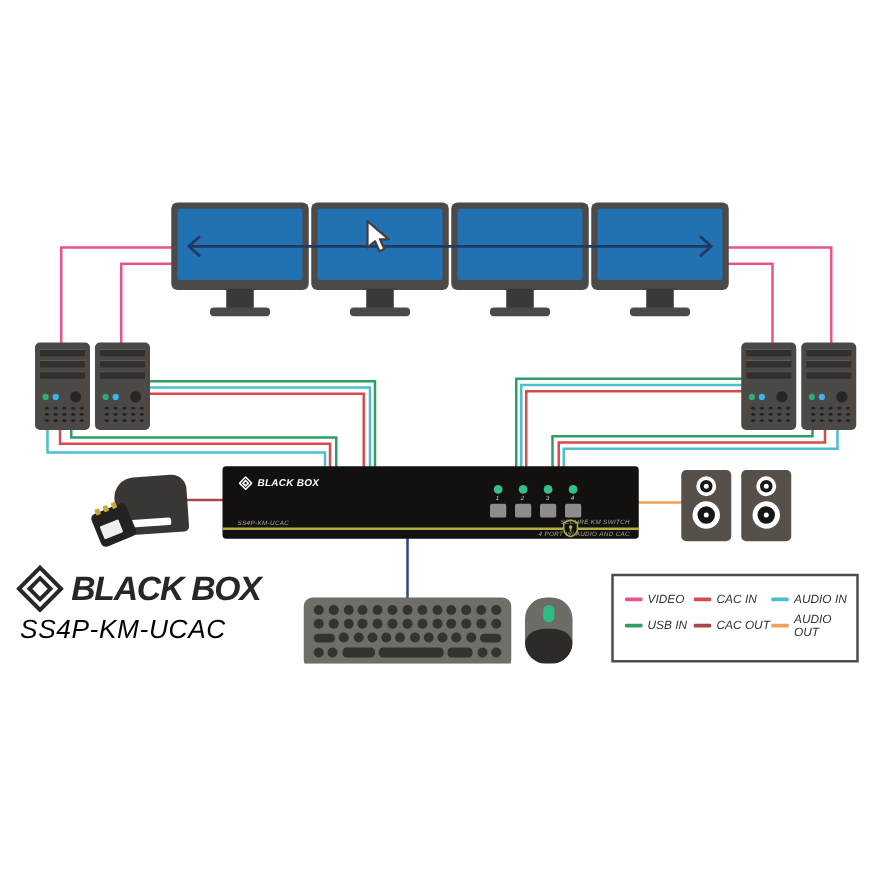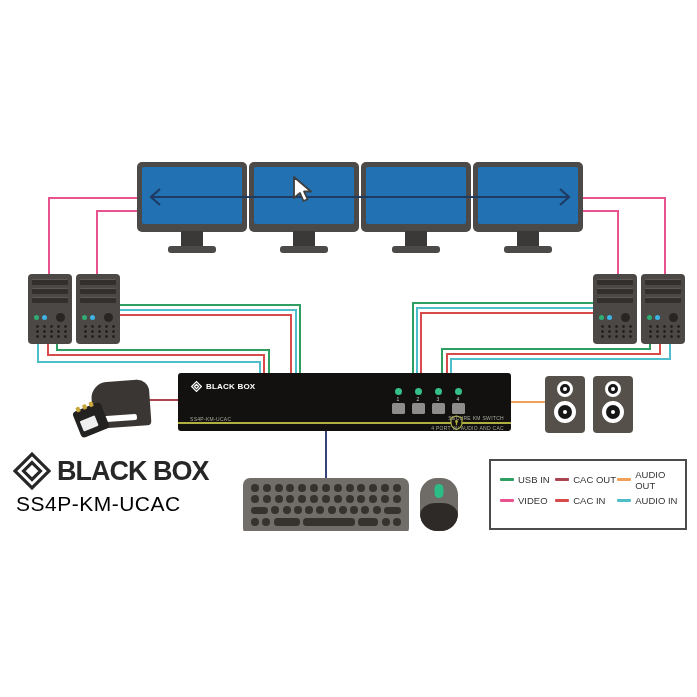--- a/index.html
+++ b/index.html
@@ -1,17 +1,17 @@
 <!DOCTYPE html>
 <html><head>
 <meta charset="utf-8">
 <style>
   html,body{margin:0;padding:0;background:#fff;}
   .stage{position:relative;width:697px;height:531px;background:#fff;overflow:hidden;
-         font-family:"Liberation Sans",sans-serif;}
+         font-family:"Liberation Sans",sans-serif;font-style:italic;}
 
   
   #wire-svg{position:absolute;left:0;top:0;width:697px;height:697px;z-index:1;}
 
   
   .monitor{position:absolute;top:162px;width:110px;height:92px;z-index:2;}
   .bezel{position:absolute;left:0;top:0;width:110px;height:70px;background:#4c4a48;
          border-radius:5px;}
   .screen{position:absolute;left:5px;top:5px;width:100px;height:57px;background:#2271b3;
           border-radius:2px;}
@@ -345,41 +345,41 @@
       <path d="M18,2 L34,18 L18,34 L2,18 Z" fill="none" stroke="#272727" stroke-width="3"></path>
       <path d="M18,10 L26,18 L18,26 L10,18 Z" fill="none" stroke="#272727" stroke-width="3"></path>
     </svg>
     <span class="brand-text">BLACK BOX</span>
   </div>
   <div class="brand-model">SS4P-KM-UCAC</div>
 
   <div class="legend">
     <div class="lrow">
       <div class="litem w57">
+          <span class="dash" style="background: rgb(232, 83, 143);"></span>
+          <span class="ltext">VIDEO</span>
+        </div>
+      <div class="litem w64">
+          <span class="dash" style="background: rgb(217, 75, 75);"></span>
+          <span class="ltext">CAC IN</span>
+        </div>
+      <div class="litem w70">
+          <span class="dash" style="background: rgb(79, 190, 203);"></span>
+          <span class="ltext">AUDIO IN</span>
+        </div>
+    </div>
+    <div class="lrow">
+      <div class="litem w57">
           <span class="dash" style="background: rgb(47, 158, 99);"></span>
           <span class="ltext">USB IN</span>
         </div>
       <div class="litem w64">
           <span class="dash" style="background: rgb(168, 69, 79);"></span>
           <span class="ltext">CAC OUT</span>
         </div>
       <div class="litem w70">
           <span class="dash" style="background: rgb(240, 160, 87);"></span>
           <span class="ltext">AUDIO OUT</span>
         </div>
     </div>
-    <div class="lrow">
-      <div class="litem w57">
-          <span class="dash" style="background: rgb(232, 83, 143);"></span>
-          <span class="ltext">VIDEO</span>
-        </div>
-      <div class="litem w64">
-          <span class="dash" style="background: rgb(217, 75, 75);"></span>
-          <span class="ltext">CAC IN</span>
-        </div>
-      <div class="litem w70">
-          <span class="dash" style="background: rgb(79, 190, 203);"></span>
-          <span class="ltext">AUDIO IN</span>
-        </div>
-    </div>
   </div>
 
 </div>
 
 </body></html>

